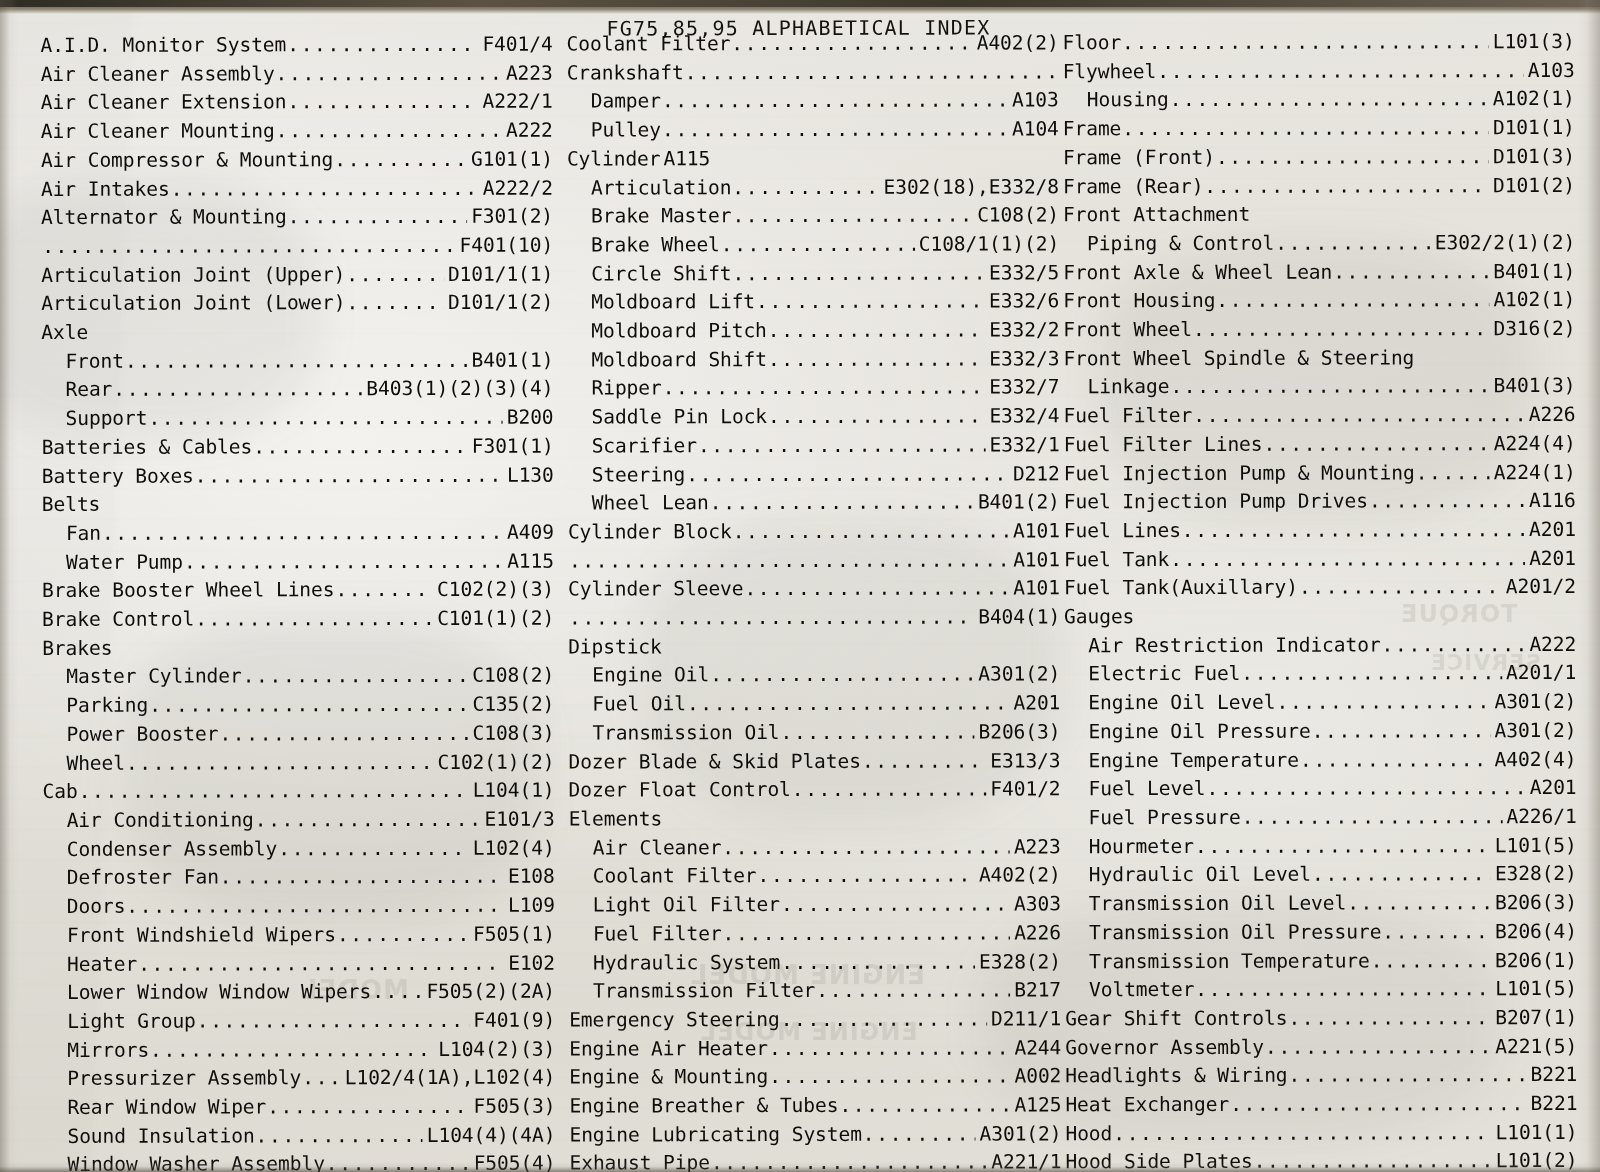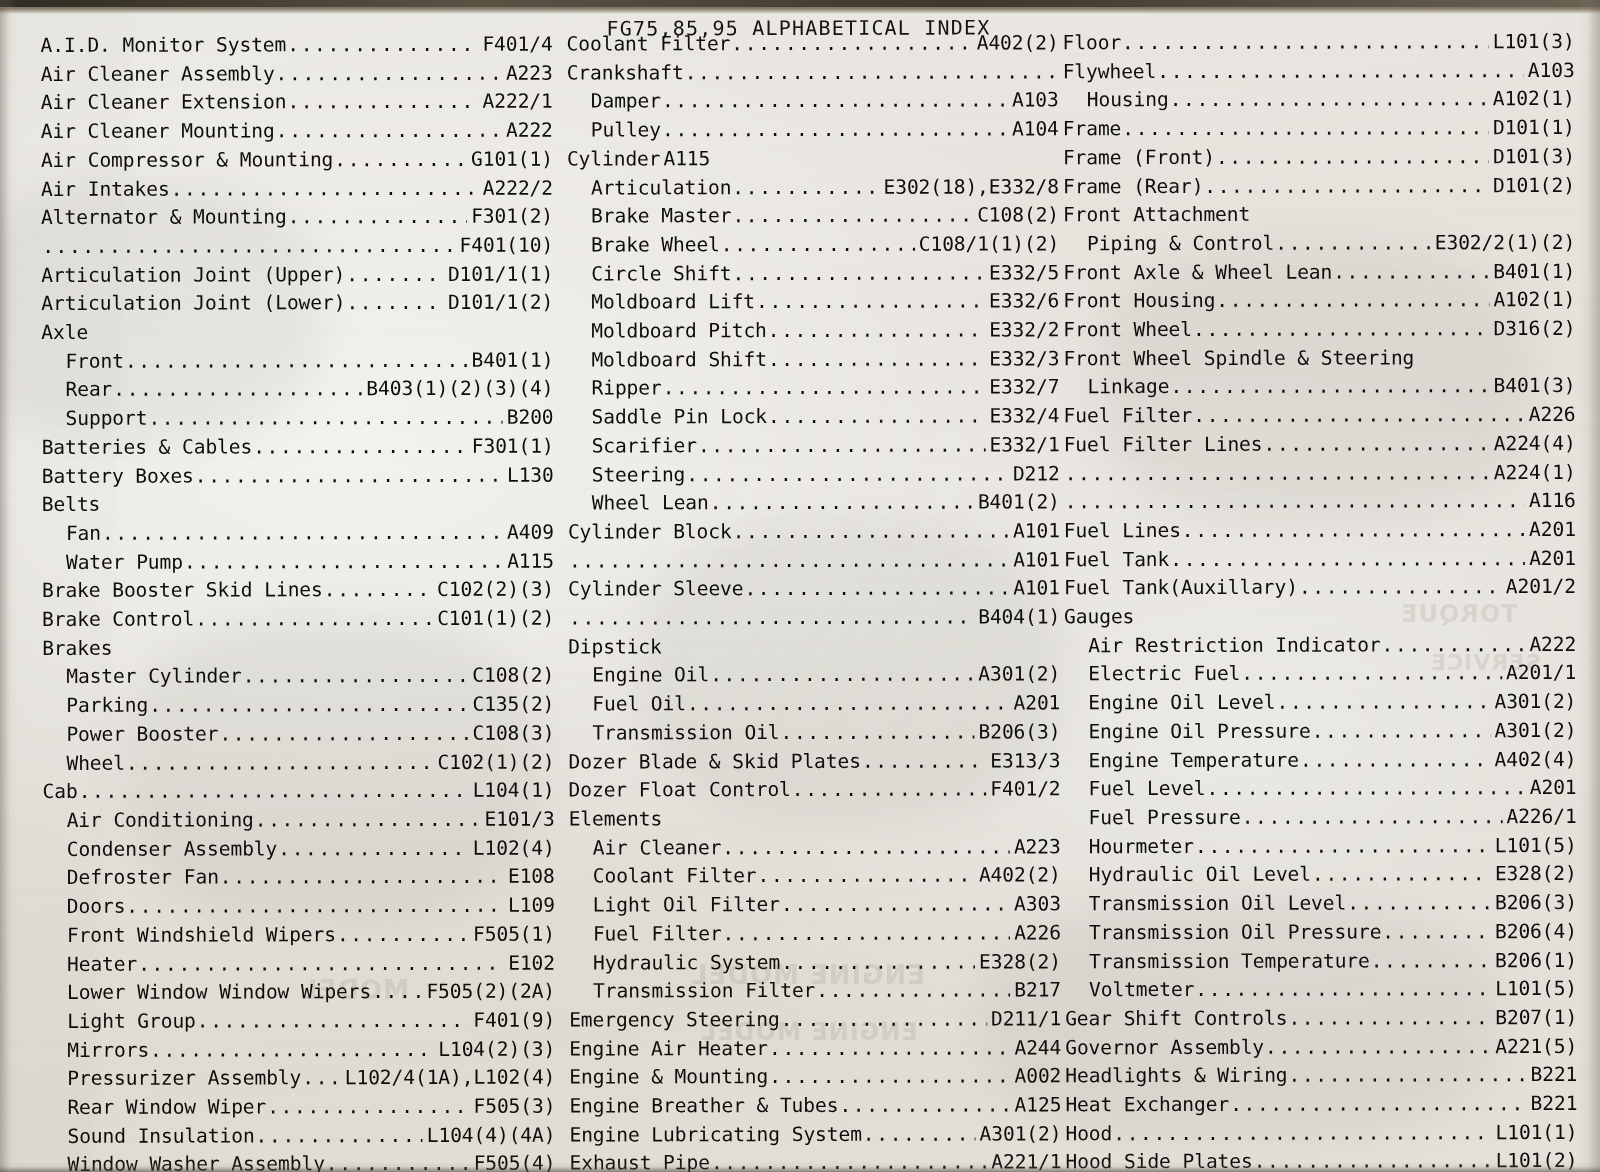--- a/index.html
+++ b/index.html
@@ -249,21 +249,21 @@
           <span class="label">Fan</span>
           <span class="leader">..........................................................................................</span>
           <span class="ref">A409</span>
         </div>
         <div class="entry ind-2">
           <span class="label">Water Pump</span>
           <span class="leader">..........................................................................................</span>
           <span class="ref">A115</span>
         </div>
         <div class="entry ind-1">
-          <span class="label">Brake Booster Skid Lines</span>
+          <span class="label">Brake Booster Wheel Lines</span>
           <span class="leader">..........................................................................................</span>
           <span class="ref">C102(2)(3)</span>
         </div>
         <div class="entry ind-1">
           <span class="label">Brake Control</span>
           <span class="leader">..........................................................................................</span>
           <span class="ref">C101(1)(2)</span>
         </div>
         <div class="entry ind-1 nodots">
           <span class="label">Brakes</span>
@@ -625,24 +625,26 @@
           <span class="label">Fuel Filter</span>
           <span class="leader">..........................................................................................</span>
           <span class="ref">A226</span>
         </div>
         <div class="entry ind-1">
           <span class="label">Fuel Filter Lines</span>
           <span class="leader">..........................................................................................</span>
           <span class="ref">A224(4)</span>
         </div>
         <div class="entry ind-1">
+          <span class="label">Fuel Injection Pump &amp; Mounting</span>
           <span class="leader">..........................................................................................</span>
           <span class="ref">A224(1)</span>
         </div>
         <div class="entry ind-1">
+          <span class="label">Fuel Injection Pump Drives</span>
           <span class="leader">..........................................................................................</span>
           <span class="ref">A116</span>
         </div>
         <div class="entry ind-1">
           <span class="label">Fuel Lines</span>
           <span class="leader">..........................................................................................</span>
           <span class="ref">A201</span>
         </div>
         <div class="entry ind-1">
           <span class="label">Fuel Tank</span>

